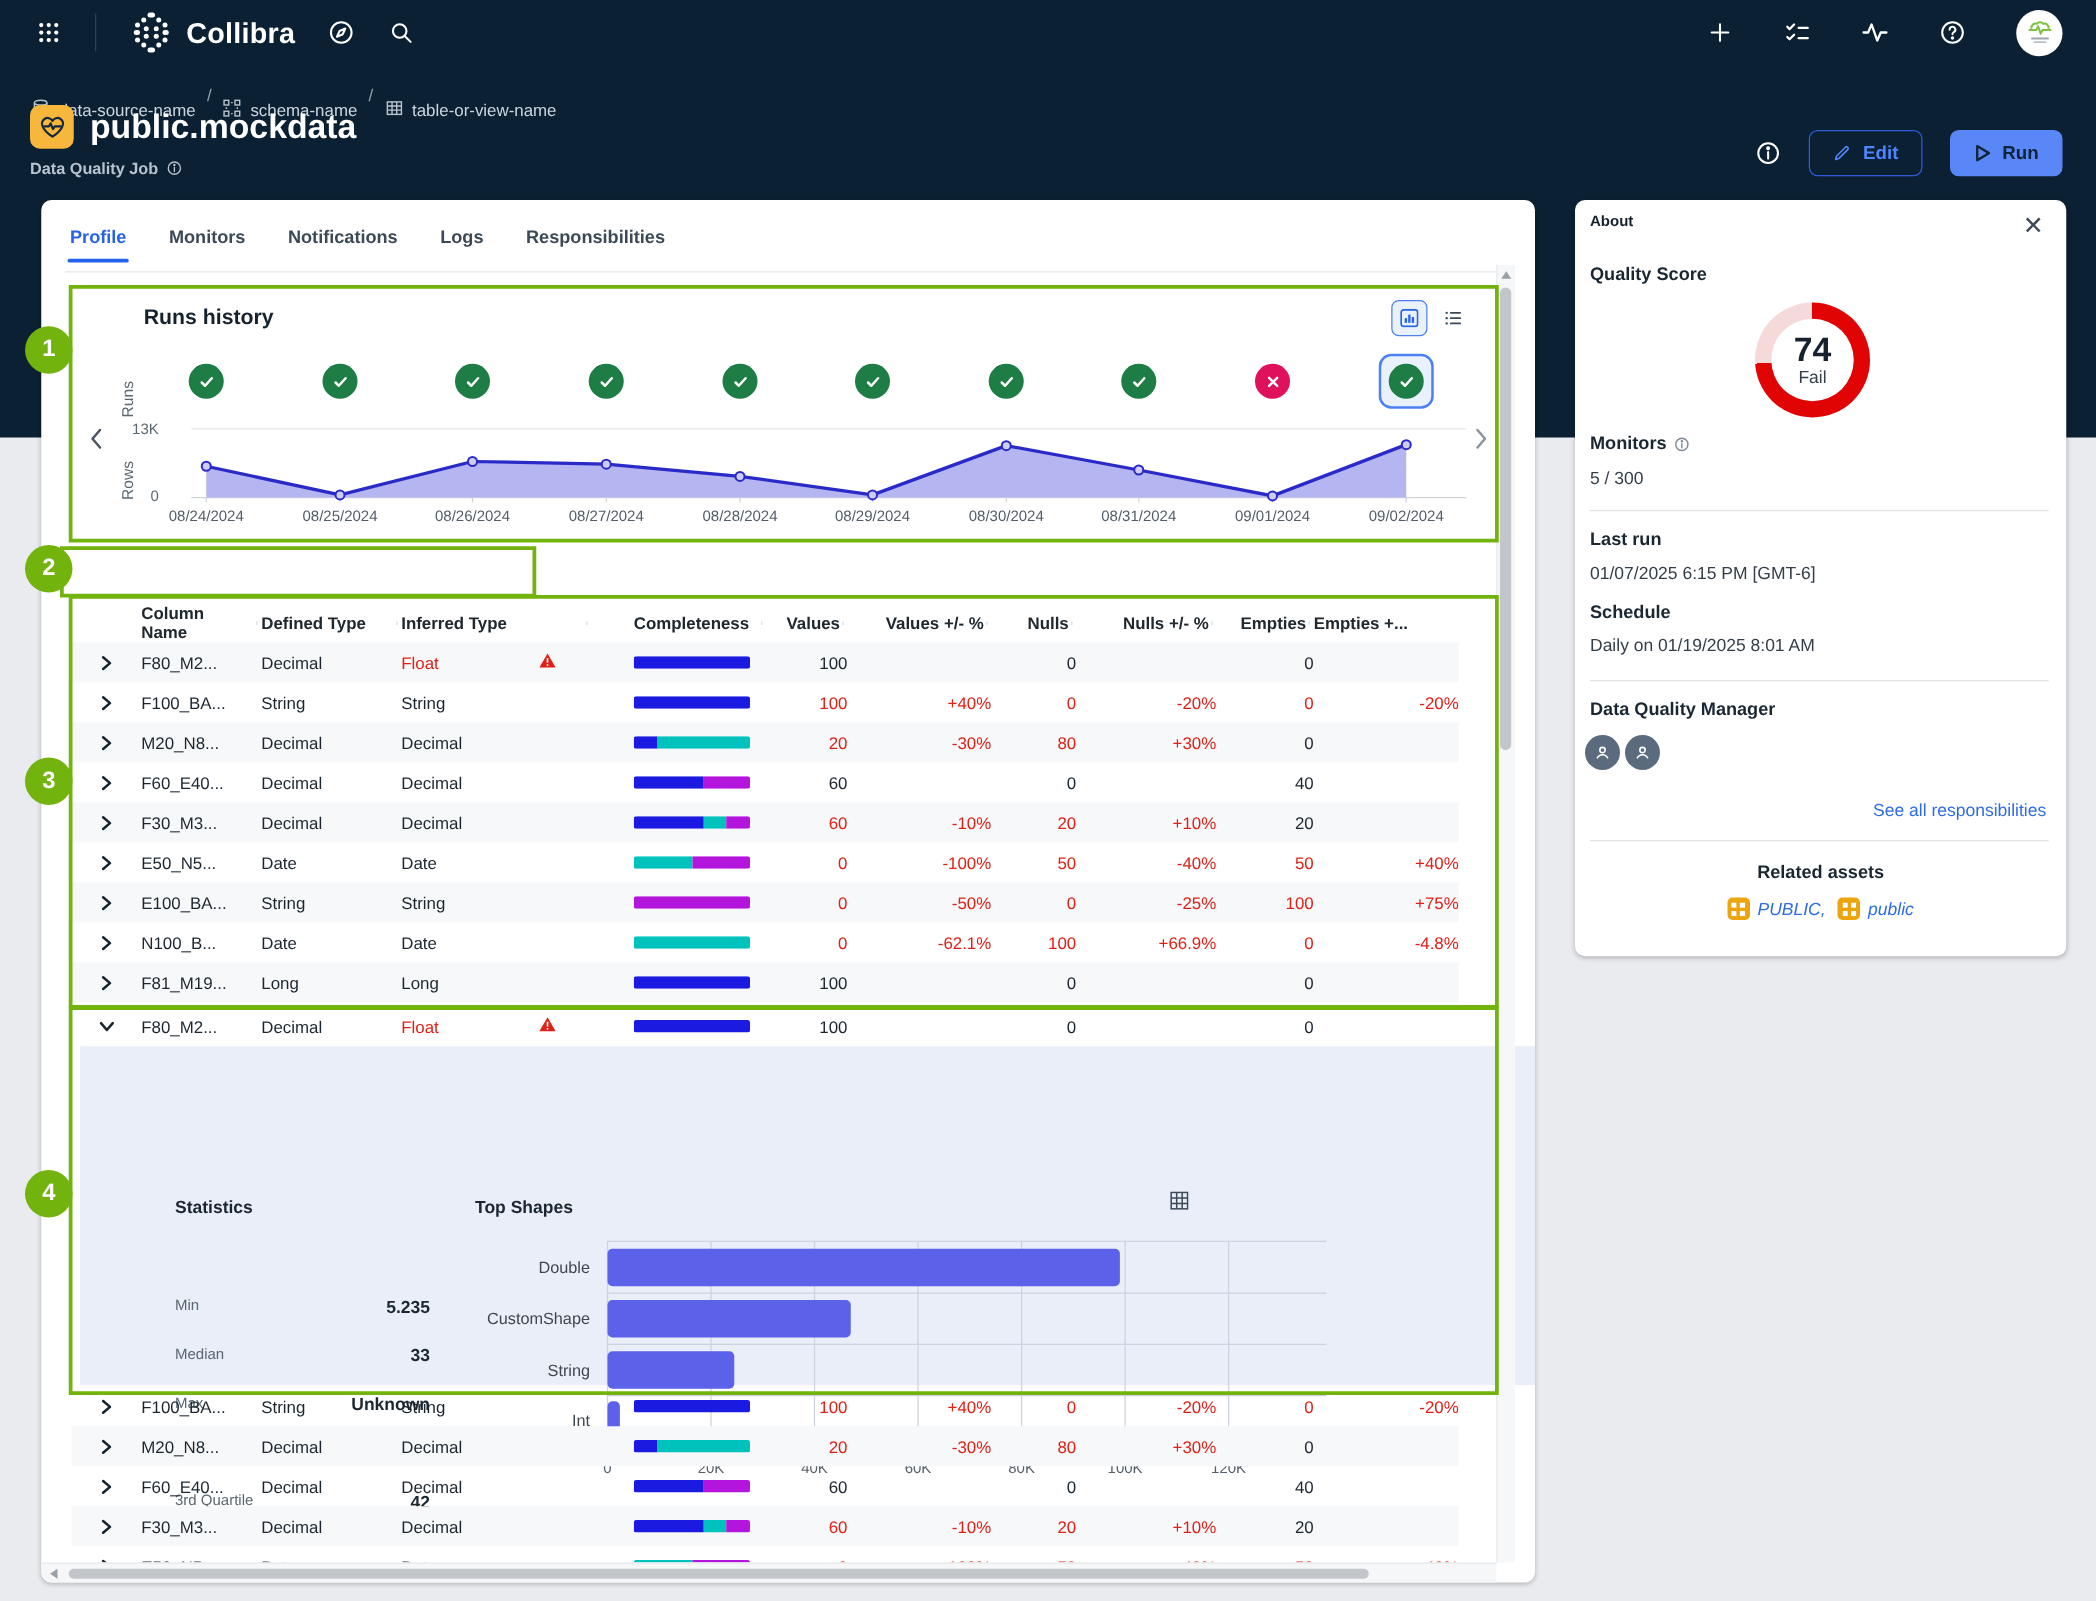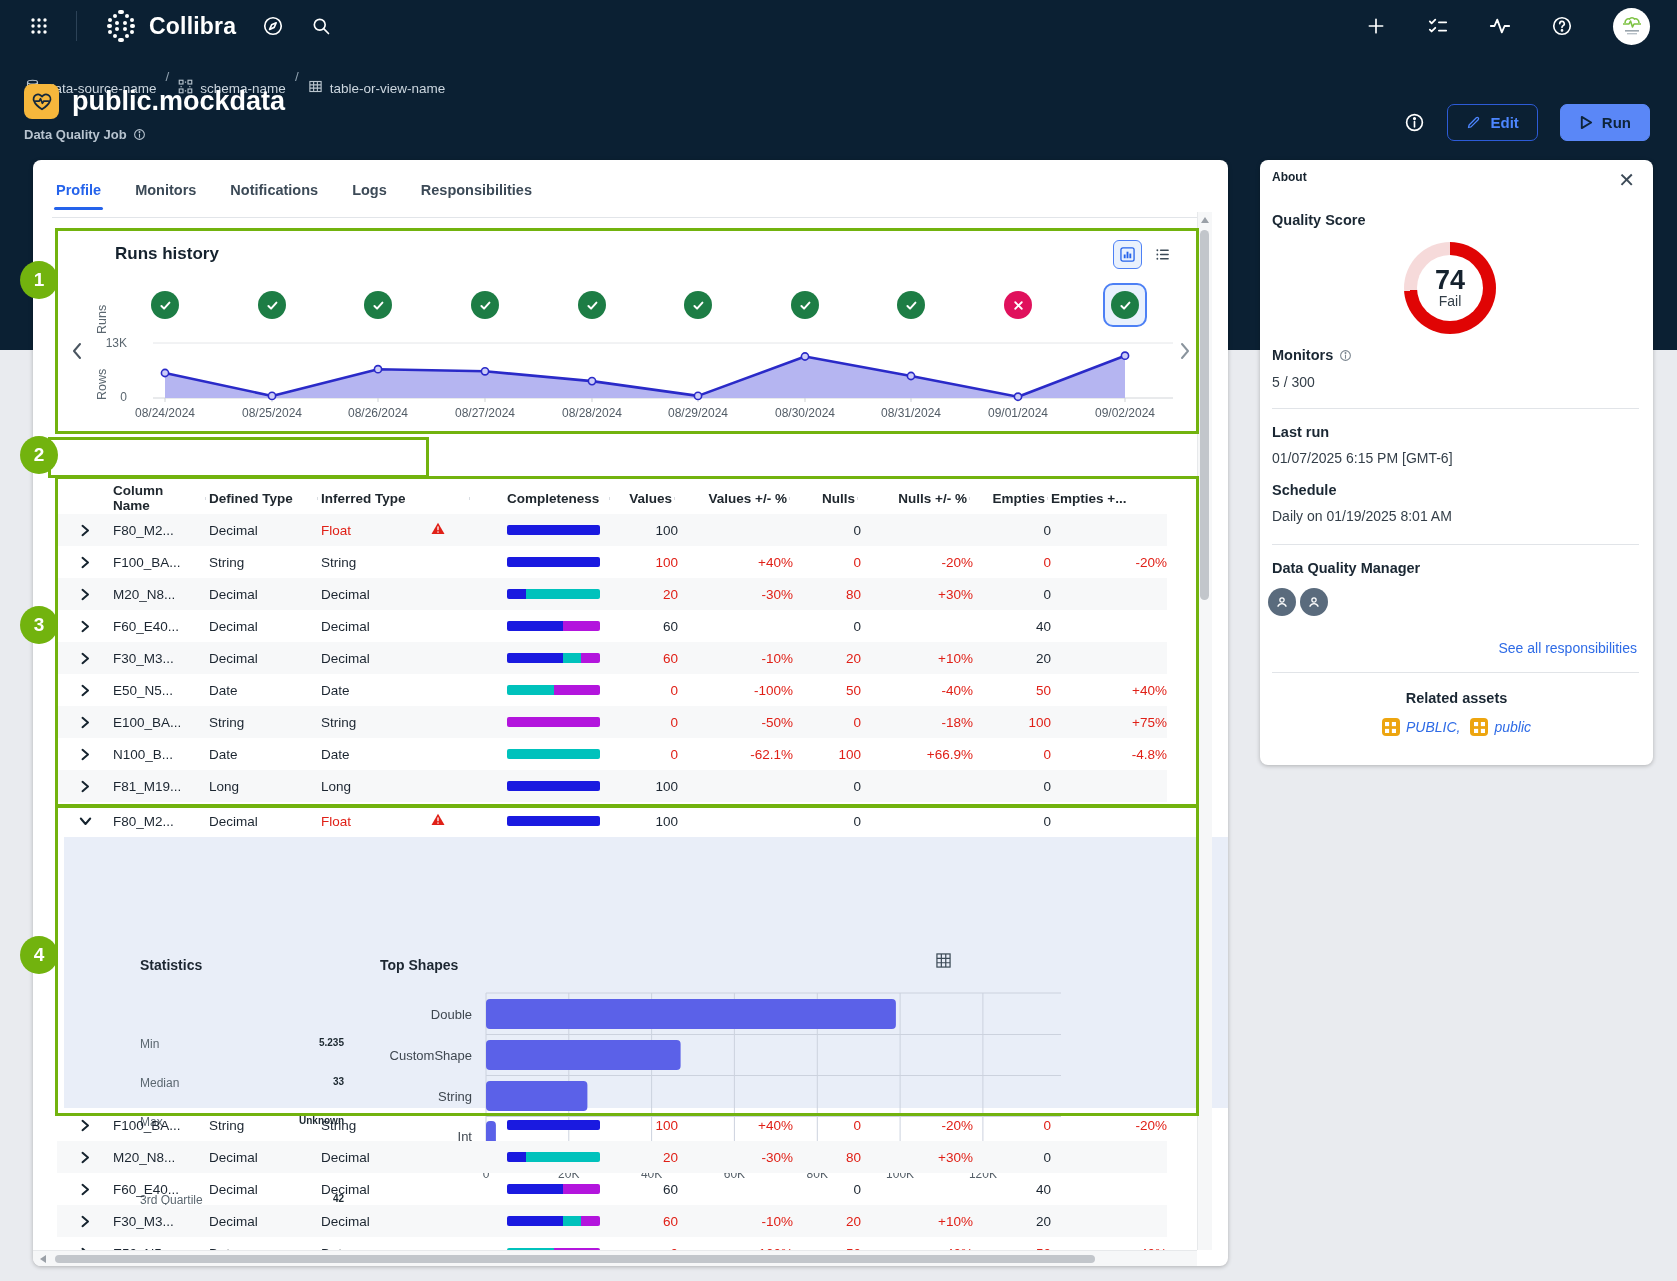--- a/index.html
+++ b/index.html
@@ -72,21 +72,21 @@
   .seg-nulls{background:#00c2bc;}
   .seg-empties{background:#b315dd;}
   .inf-cell{display:flex;align-items:center;justify-content:space-between;padding-right:28px;}
   .rows-top{position:absolute;left:24px;top:354px;width:1110px;}
   .rows-bottom{position:absolute;left:24px;top:949px;width:1110px;height:141px;overflow:hidden;}
   .exp-row{position:absolute;left:24px;top:645px;width:1110px;}
   
   .exp-panel{position:absolute;left:31px;top:677px;width:1180px;height:271px;background:#e9eef8;}
   .panel-title{position:absolute;font-size:14px;font-weight:700;color:#1c2631;}
   .stat-label{position:absolute;font-size:12px;color:#5b6770;text-align:center;}
-  .stat-value{position:absolute;font-size:10px;font-weight:700;color:#1c2830;text-align:right;width:120px;}
+  .stat-value{position:absolute;font-size:14px;font-weight:700;color:#1c2830;text-align:right;width:120px;}
   .grid-icon-btn{position:absolute;cursor:pointer;}
   
   .vscroll{position:absolute;left:1164px;top:52px;width:14px;height:1038px;background:#f6f7f8;border-left:1px solid #e7e9eb;}
   .vthumb{position:absolute;left:2px;top:18px;width:9px;height:370px;border-radius:5px;background:#c2c6cb;}
   .varrow{position:absolute;left:3px;top:5px;width:0;height:0;border-left:4px solid transparent;border-right:4px solid transparent;border-bottom:6px solid #9aa0a7;}
   .hscroll{position:absolute;left:0;top:1090px;width:1164px;height:16px;background:#f6f7f8;border-top:1px solid #e7e9eb;}
   .hthumb{position:absolute;left:22px;top:4px;width:1040px;height:8px;border-radius:4px;background:#c2c6cb;}
   .harrow{position:absolute;left:7px;top:4px;width:0;height:0;border-top:4px solid transparent;border-bottom:4px solid transparent;border-right:6px solid #9aa0a7;}
   
   .about-title{position:absolute;left:12px;top:10px;font-size:12px;font-weight:700;color:#15222e;}
@@ -595,21 +595,21 @@
           <span>String</span>
           <span class="inf-cell">
             <span class="">String</span>
           </span>
           <span class="comp-bar">
             <span class="seg-empties" style="width:100%"></span>
           </span>
           <span class="num red">0</span>
           <span class="num red">-50%</span>
           <span class="num red">0</span>
-          <span class="num red">-18%</span>
+          <span class="num red">-25%</span>
           <span class="num red">100</span>
           <span class="num red">+75%</span>
         </div>
         <div class="trow">
           <span class="chev-cell">
             <svg width="10" height="13" viewBox="0 0 10 13">
               <path d="M2.5 1.8L8 6.5l-5.5 4.7" fill="none" stroke="#16242f" stroke-width="2" stroke-linecap="round" stroke-linejoin="round"></path>
             </svg>
           </span>
           <span class="cell-name">N100_B...</span>

